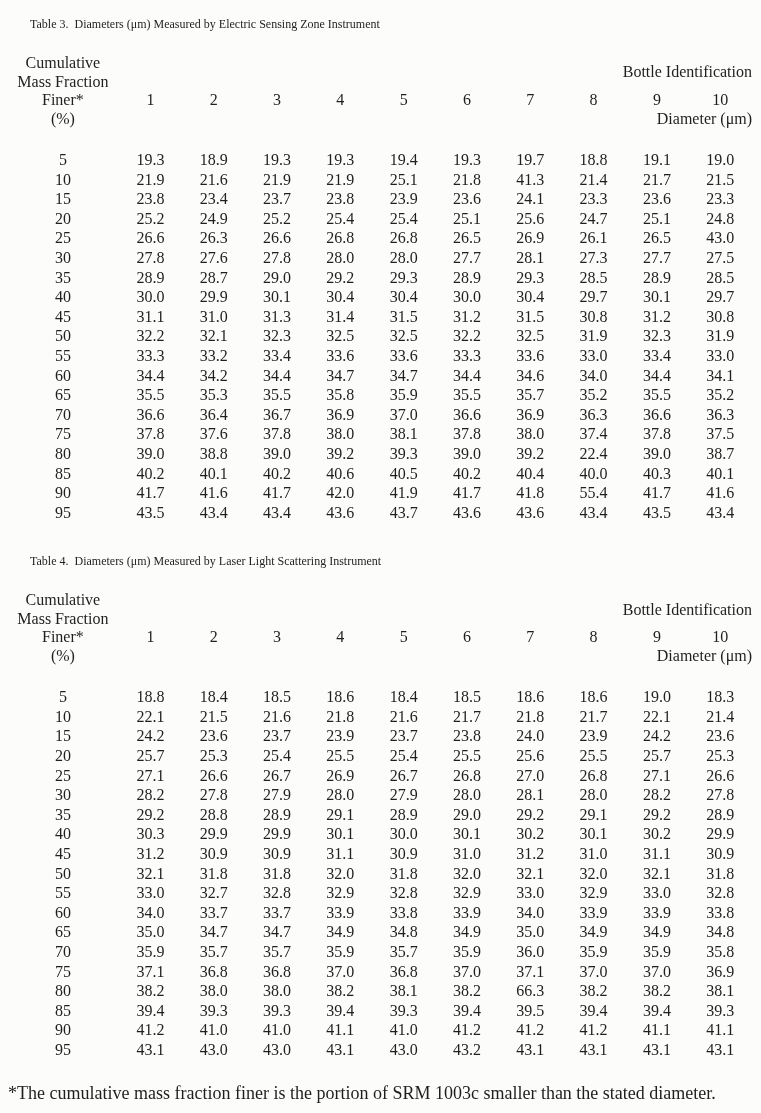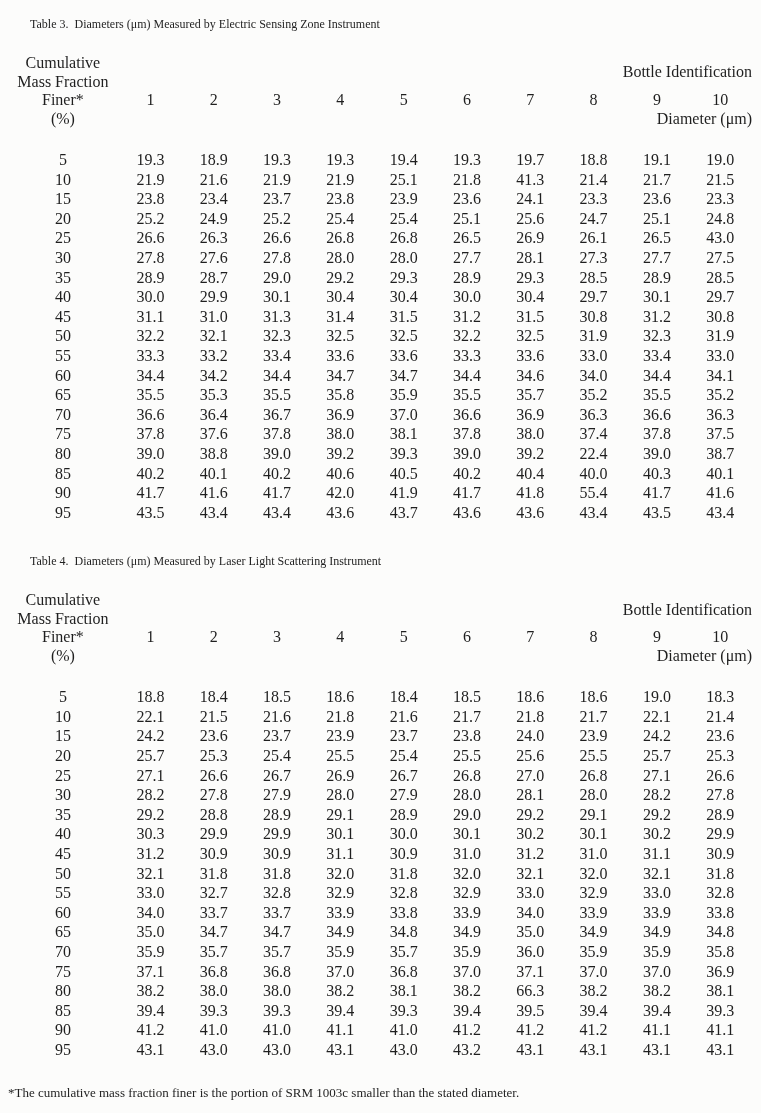--- a/index.html
+++ b/index.html
@@ -39,21 +39,21 @@
     padding: 0;
     text-align: center;
     vertical-align: bottom;
   }
   thead td { line-height: 18.5px; }
   thead td.group { vertical-align: middle; text-align: right; }
   tbody td { line-height: 19.6px; }
   tbody tr:first-child td { padding-top: 22px; }
 
   .footnote {
-    font-size: 13px;
+    font-size: 18px;
     line-height: 18px;
     margin: 24px 11px 0 8px;
     text-align: left;
   }
 </style>
 </head>
 <body>
 
 <div class="page">
 

